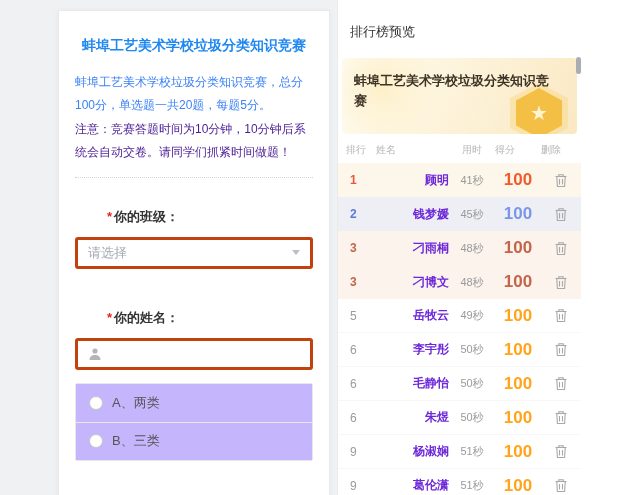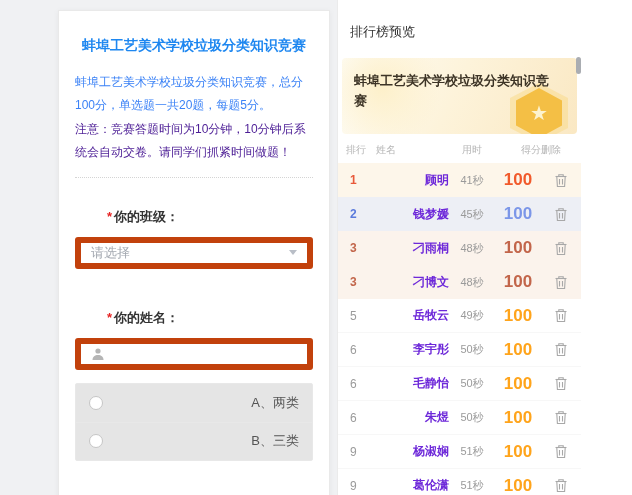--- a/index.html
+++ b/index.html
@@ -12,30 +12,30 @@
     background:#fff; border:1px solid #e9e9e9; box-shadow:0 1px 6px rgba(0,0,0,.05);
     padding:16px 16px; }
   .quiz-title { font-size:14px; font-weight:bold; color:#1e87f0; text-align:center;
     white-space:nowrap; margin-top:10px; }
   .intro { font-size:12px; color:#3b82f6; line-height:1.95; margin-top:16px; }
   .warning { font-size:12px; color:#4c1d95; font-weight:normal; line-height:1.95; }
   .dotted-divider { border-top:1px dotted #d4d4d4; margin-top:12px; }
   .field-label { font-size:13px; font-weight:bold; color:#333;margin-left:32px; }
   .fl-1 { margin-top:30px; } .fl-2 { margin-top:40px; }
   .req { color:#e62222; margin-right:2px; font-weight:bold; }
-  .select-box, .input-box { margin-top:11px; height:32px; border:6px solid #c2410c;
+  .select-box, .input-box { margin-top:11px; height:32px; border:3px solid #c2410c;
     border-radius:3px; background:#fff; display:flex; align-items:center; padding:0 10px; }
   .select-box { justify-content:space-between; cursor:pointer; }
   .placeholder { font-size:13px; color:#a3a8b0; }
   .caret { width:0; height:0; border-left:4px solid transparent; border-right:4px solid transparent;
     border-top:5px solid #b9bec7; }
   .q-label { margin-top:38px; font-size:13px; font-weight:bold; color:#333; }
   .options { margin-top:13px; border:1px solid #e8e8e8; border-radius:2px; }
   .option { display:flex; align-items:center; height:38px; padding:0 13px;
-    border-top:1px solid #e8e8e8; cursor:pointer; background:#e5e5e5;justify-content:space-between; }
+    border-top:1px solid #e8e8e8; cursor:pointer; background:#c4b5fd; }
   .option:first-child { border-top:none; }
   .radio { width:14px; height:14px; border:1px solid #c6c6c6; border-radius:50%;
     margin-right:9px; background:#fff; flex:0 0 auto; }
   .option-label { font-size:13px; color:#555; }
 
   
   .drawer { position:absolute; left:337px; top:0; width:295px; height:495px;
     background:#fff; border-left:1px solid #ebebeb; }
   .drawer-header { padding:23px 12px 15px; font-size:13px; color:#333; }
   .drawer-body { position:relative; width:243px; }
@@ -51,21 +51,21 @@
     background:#f9d77e; opacity:.45;
     clip-path:polygon(50% 0,100% 25%,100% 75%,50% 100%,0 75%,0 25%); }
   .badge .hex { position:absolute; left:0; top:0; width:46px; height:50px; background:#f4bf45;
     clip-path:polygon(50% 0,100% 25%,100% 75%,50% 100%,0 75%,0 25%);
     display:flex; align-items:center; justify-content:center; }
   .badge .star { font-size:20px; color:#fdf3cf; line-height:1; }
   .thead { display:flex; align-items:center; height:26px; margin-top:3px; padding-left:8px;
     font-size:10px; color:#b5b5b5; }
   .col-rank { width:30px; } .col-name { flex:1; }
   .col-time { width:46px; text-align:center; }
-  .col-score { width:46px; text-align:right; }
+  .col-score { width:46px; text-align:left; }
   .col-del { width:40px; text-align:left; }
   .row { display:flex; align-items:center; height:34px; padding-left:8px;
     border-bottom:1px solid #f7f7f7; background:#fff; }
   .row .rank { width:30px; padding-left:4px; font-size:12px; color:#9b9b9b; }
   .row .name { flex:1; font-size:12px; font-weight:bold; color:#6d28d9;text-align:right; }
   .row .time { width:46px; text-align:center; font-size:11px; color:#9a9a9a; }
   .row .score { width:46px; text-align:center; font-size:17px; font-weight:bold; color:#ffa41b; }
   .row-gold   { background:#fdf6ea; border-bottom:none; }
   .row-gold .rank   { color:#e8593a; font-weight:bold; }
   .row-gold .score  { color:#f15a2b; }

